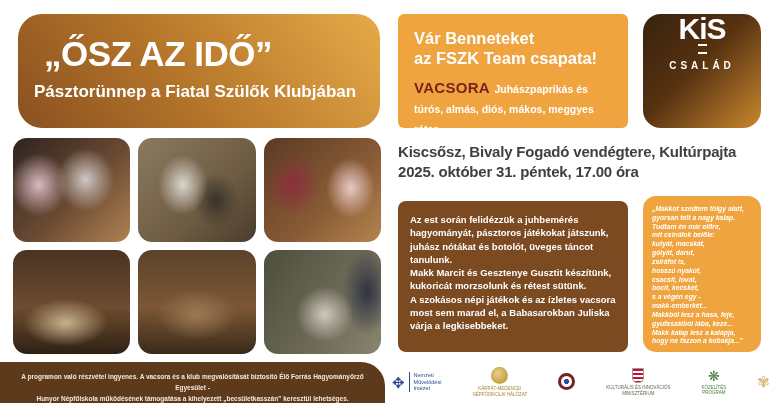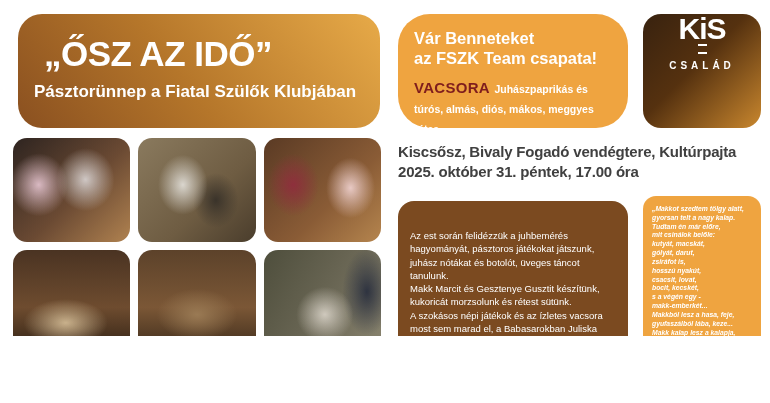--- a/index.html
+++ b/index.html
@@ -1,34 +1,34 @@
 <!DOCTYPE html>
 <html><head>
 <meta charset="utf-8">
 <style>
   html,body { margin:0; padding:0; background:#ffffff; }
   .poster {
-    position:relative; width:770px; height:336px; background:#ffffff;
+    position:relative; width:770px; height:403px; background:#ffffff;
     font-family:"Liberation Sans", sans-serif; overflow:hidden;
   }
   .pre { white-space:pre-line; }
 
   
   .title-box {
     position:absolute; left:18px; top:14px; width:362px; height:114px;
     border-radius:24px; color:#fff;
     background:linear-gradient(52deg,#8a5020 0%,#b5762a 45%,#e7aa48 100%);
     padding:0 0 0 26px; box-sizing:border-box;
   }
   .title { font-size:35px; font-weight:bold; letter-spacing:-0.5px; margin-top:20px; }
   .subtitle { font-size:17px; font-weight:bold; margin-top:8px; margin-left:-10px; }
 
   .invite-box {
     position:absolute; left:398px; top:14px; width:230px; height:114px;
-    border-radius:32px; background:#efa440; color:#fff;
+    border-radius:6px; background:#efa440; color:#fff;
     padding:15px 16px; box-sizing:border-box;
   }
   .invite { font-size:16.5px; font-weight:bold; line-height:1.2; }
   .dinner { margin-top:9px; line-height:1.25; }
   .dinner-label { font-size:15px; font-weight:bold; color:#7f1d1d; letter-spacing:0.3px; }
   .dinner-menu { font-size:10.5px; font-weight:bold; color:#fff; }
 
   .brand-box {
     position:absolute; left:643px; top:14px; width:118px; height:114px;
     border-radius:18px; color:#fff; text-align:center;
@@ -69,23 +69,23 @@
         radial-gradient(ellipse 35% 70% at 88% 40%, #2e3340 0%, rgba(0,0,0,0) 60%),
         linear-gradient(120deg,#4e4e3c 0%,#6e6a58 60%,#8a8570 100%); }
 
   
   .venue {
     position:absolute; left:398px; top:142px; width:372px;
     color:#404040; font-weight:bold; font-size:15px; line-height:1.3; letter-spacing:-0.2px;
   }
   .desc-box {
     position:absolute; left:398px; top:201px; width:230px; height:151px;
-    background:#7b4a20; border-radius:16px; color:#fff;
-    font-size:9.5px; font-weight:normal; line-height:1.4;
-    padding:28px 12px; box-sizing:border-box;
+    background:#7b4a20; border-radius:8px; color:#fff;
+    font-size:9.5px; font-weight:bold; line-height:1.4;
+    padding:12px 12px; box-sizing:border-box;
   }
   .quote-box {
     position:absolute; left:643px; top:196px; width:118px; height:156px;
     background:#efa440; border-radius:13px; color:#fff;
     font-style:italic; font-weight:bold; font-size:6.8px; line-height:1.3;
     padding:9px 9px; box-sizing:border-box;
   }
 
   
   .footer-strip {

